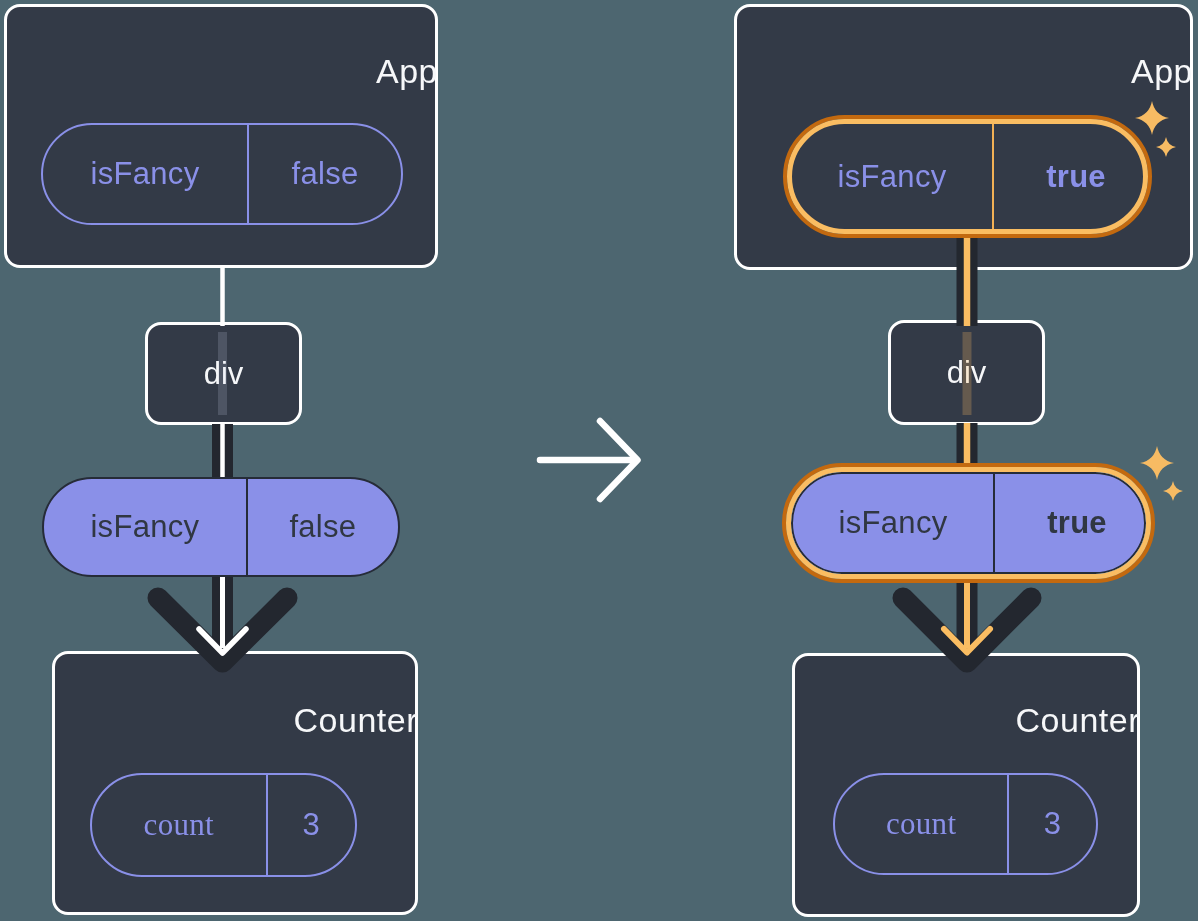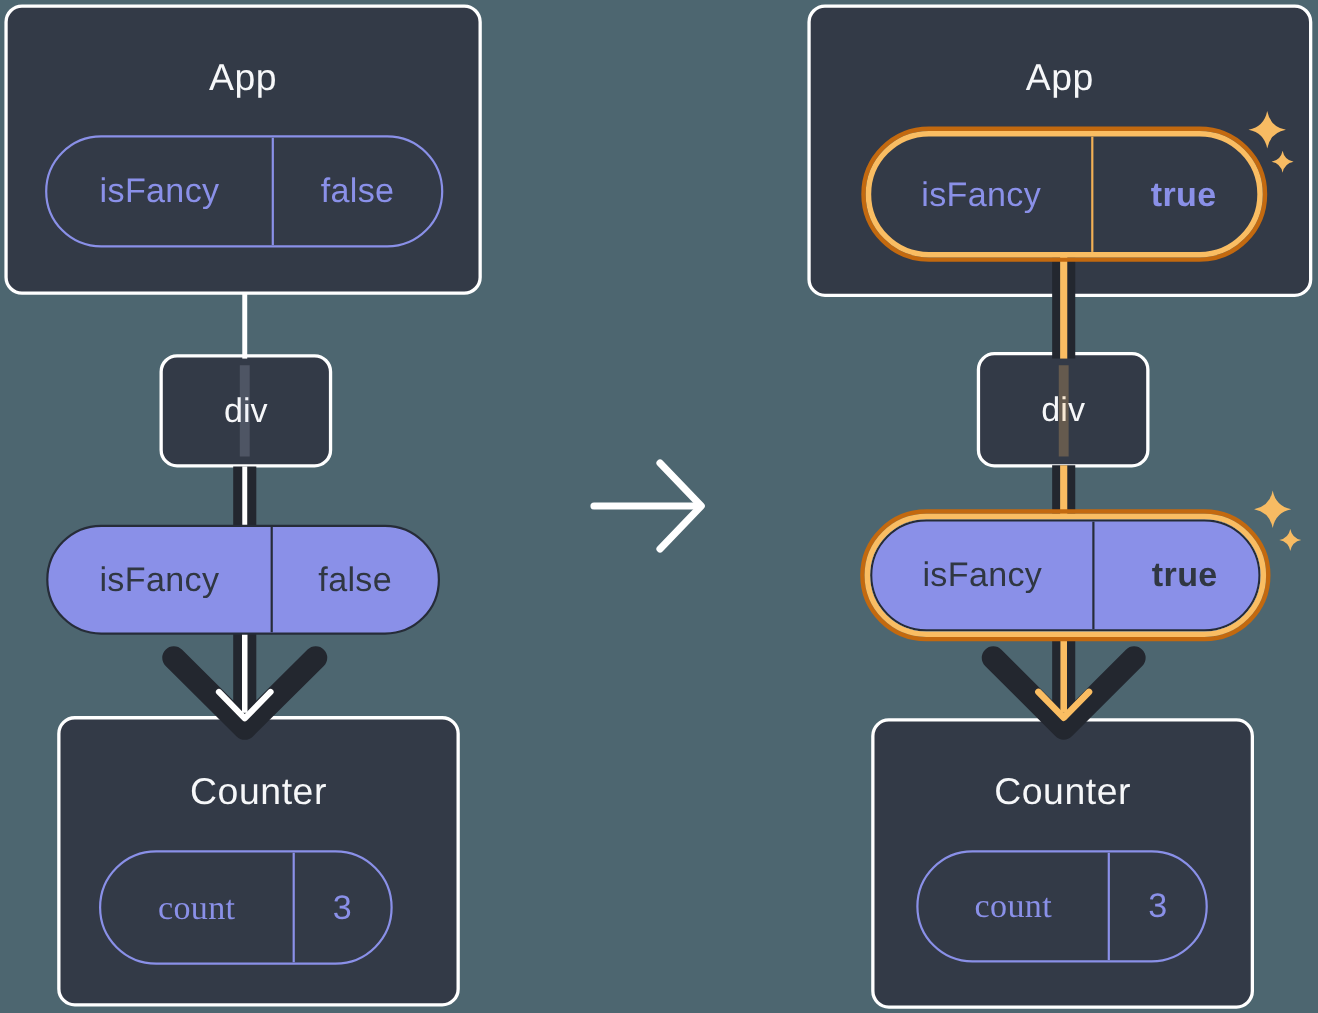--- a/index.html
+++ b/index.html
@@ -19,21 +19,21 @@
     position:absolute;
     background:#333A47;
     border:3px solid #FFFFFF;
     border-radius:16px;
     box-sizing:border-box;
     z-index:1;
   }
   .card-title{
     position:absolute;
     left:0; width:100%;
-    text-align:center;
+    text-align:right;
     color:#F6F7F9;
     font-size:34px;
     font-weight:500;
     letter-spacing:.5px;
     z-index:3;
   }
   .div-label{
     position:absolute;
     left:0; top:0; width:100%; height:100%;
     display:flex; align-items:center; justify-content:center;

